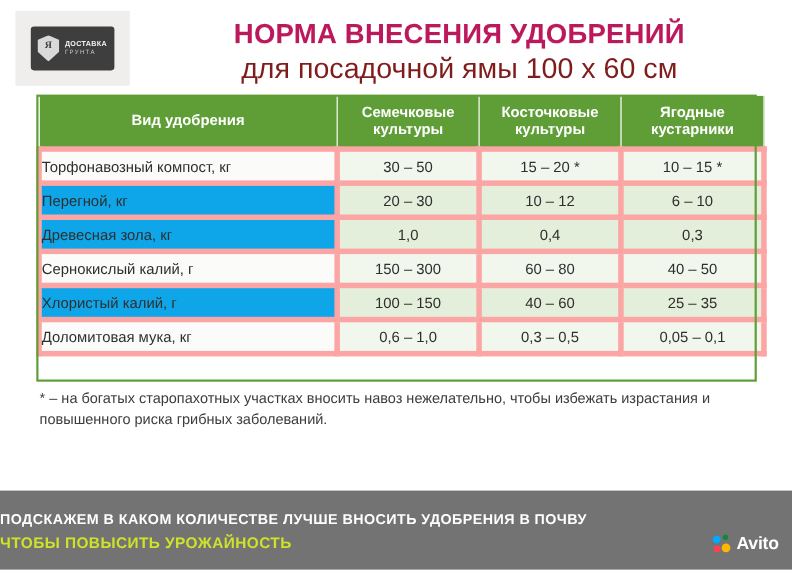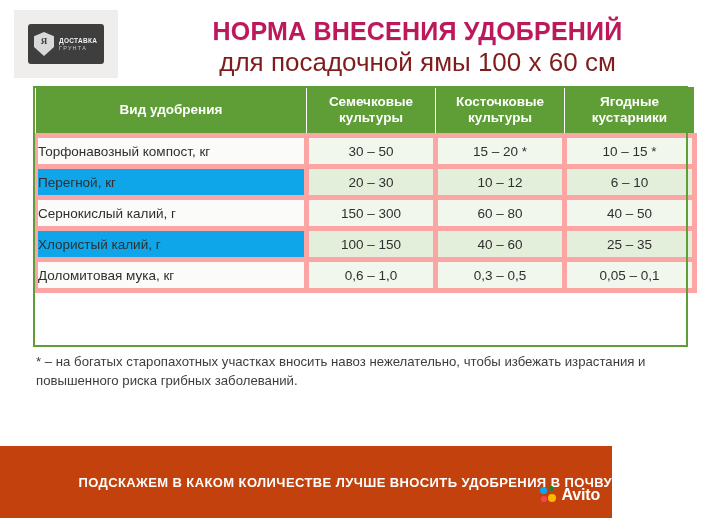--- a/index.html
+++ b/index.html
@@ -173,26 +173,26 @@
     font-size: 13.2px;
     color: #3d3d3d;
     line-height: 1.45;
   }
 
   
   .banner {
     position: absolute;
     left: 0;
     bottom: 0;
-    width: 612px;
+    width: 720px;
     height: 72px;
-    background: #c2410c;
+    background: #737373;
     display: flex;
     flex-direction: column;
-    align-items: flex-end;
+    align-items: flex-start;
     justify-content: center;
     gap: 6px;
   }
   .banner-l1 {
     color: #ffffff;
     font-size: 13px;
     font-weight: bold;
     letter-spacing: 0.4px;
     text-transform: uppercase;
   }
@@ -270,20 +270,26 @@
           <td class="cellval">30 – 50</td>
           <td class="cellval">15 – 20 *</td>
           <td class="cellval">10 – 15 *</td>
         </tr>
         <tr class="odd">
           <td class="cellname">Перегной, кг</td>
           <td class="cellval">20 – 30</td>
           <td class="cellval">10 – 12</td>
           <td class="cellval">6 – 10</td>
         </tr>
+        <tr class="odd">
+          <td class="cellname">Древесная зола, кг</td>
+          <td class="cellval">1,0</td>
+          <td class="cellval">0,4</td>
+          <td class="cellval">0,3</td>
+        </tr>
         <tr class="even">
           <td class="cellname">Сернокислый калий, г</td>
           <td class="cellval">150 – 300</td>
           <td class="cellval">60 – 80</td>
           <td class="cellval">40 – 50</td>
         </tr>
         <tr class="odd">
           <td class="cellname">Хлористый калий, г</td>
           <td class="cellval">100 – 150</td>
           <td class="cellval">40 – 60</td>
@@ -297,20 +303,21 @@
         </tr>
       </tbody>
     </table>
   </div>
   <div class="tbl-frame"></div>
 
   <div class="footnote">* – на богатых старопахотных участках вносить навоз нежелательно, чтобы избежать израстания и повышенного риска грибных заболеваний.</div>
 
   <div class="banner">
     <div class="banner-l1">ПОДСКАЖЕМ В КАКОМ КОЛИЧЕСТВЕ ЛУЧШЕ ВНОСИТЬ УДОБРЕНИЯ В ПОЧВУ</div>
+    <div class="banner-l2">ЧТОБЫ ПОВЫСИТЬ УРОЖАЙНОСТЬ</div>
     <div class="avito">
       <div class="avito-dots">
         <i class="d1"></i>
           <i class="d2"></i>
           <i class="d3"></i>
           <i class="d4"></i>
       </div>
       <div class="avito-word">Avito</div>
     </div>
   </div>

